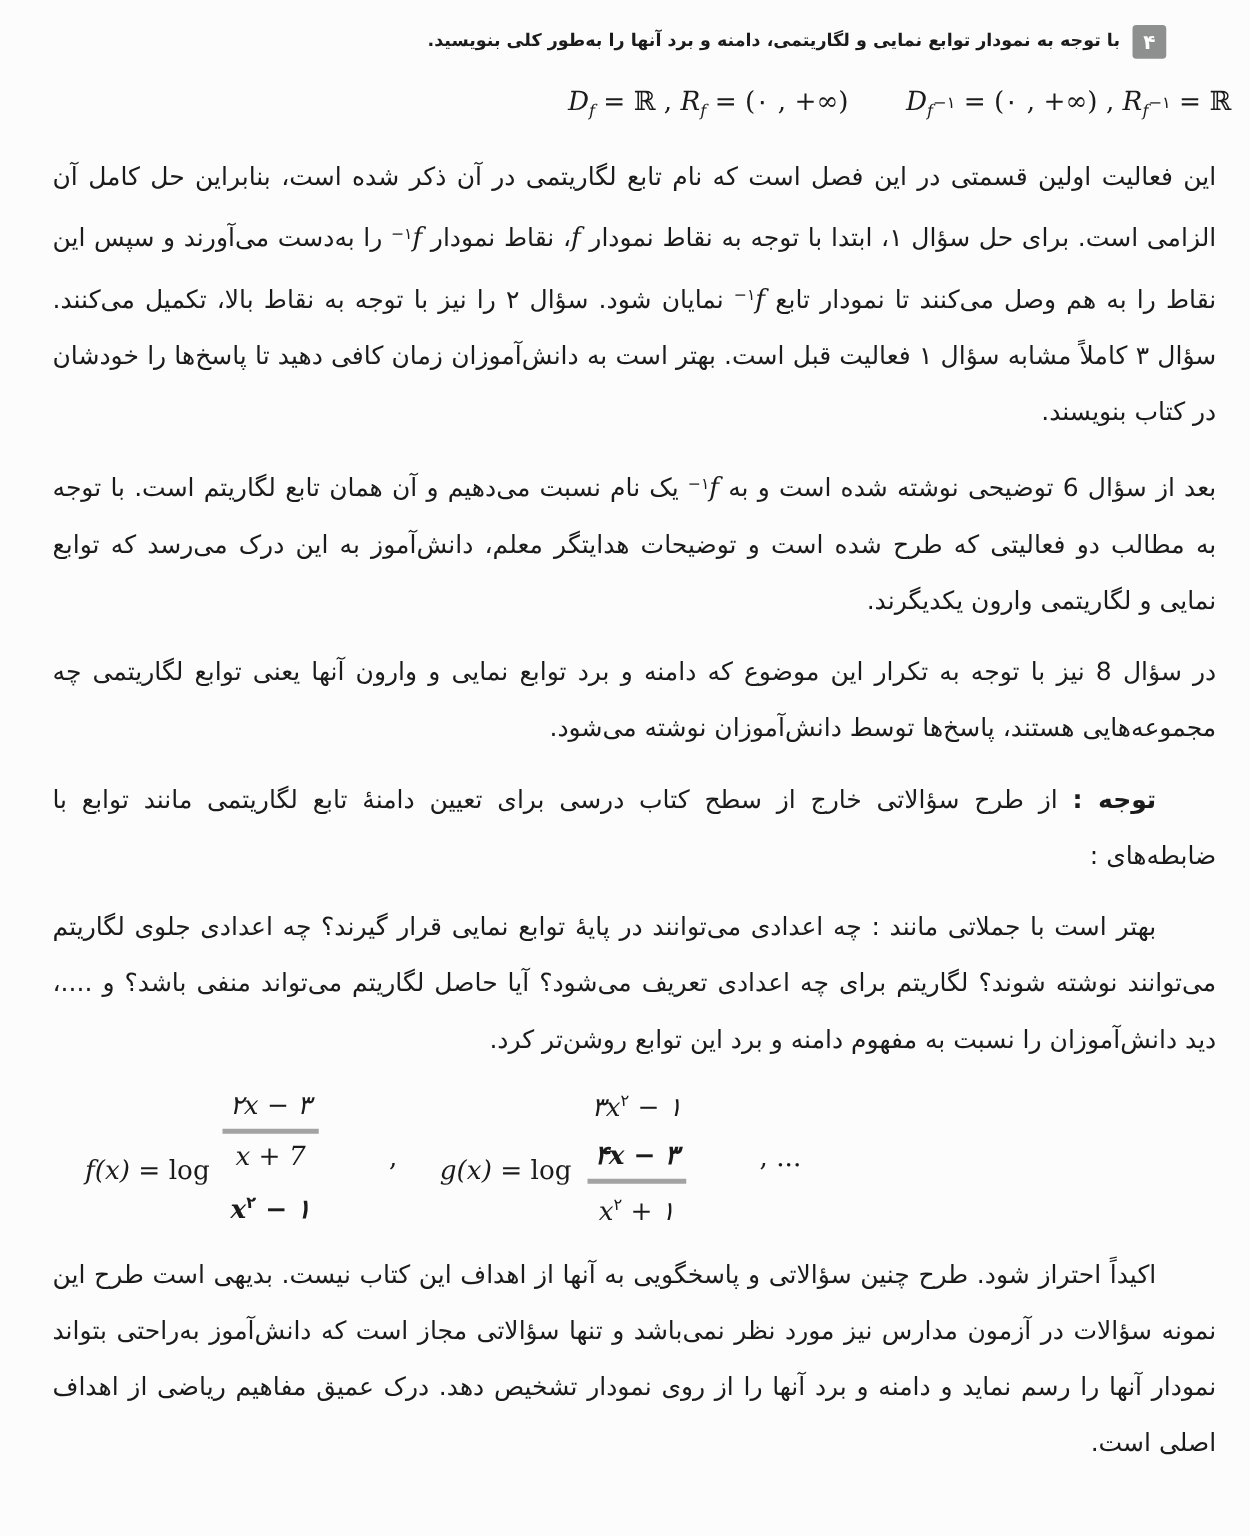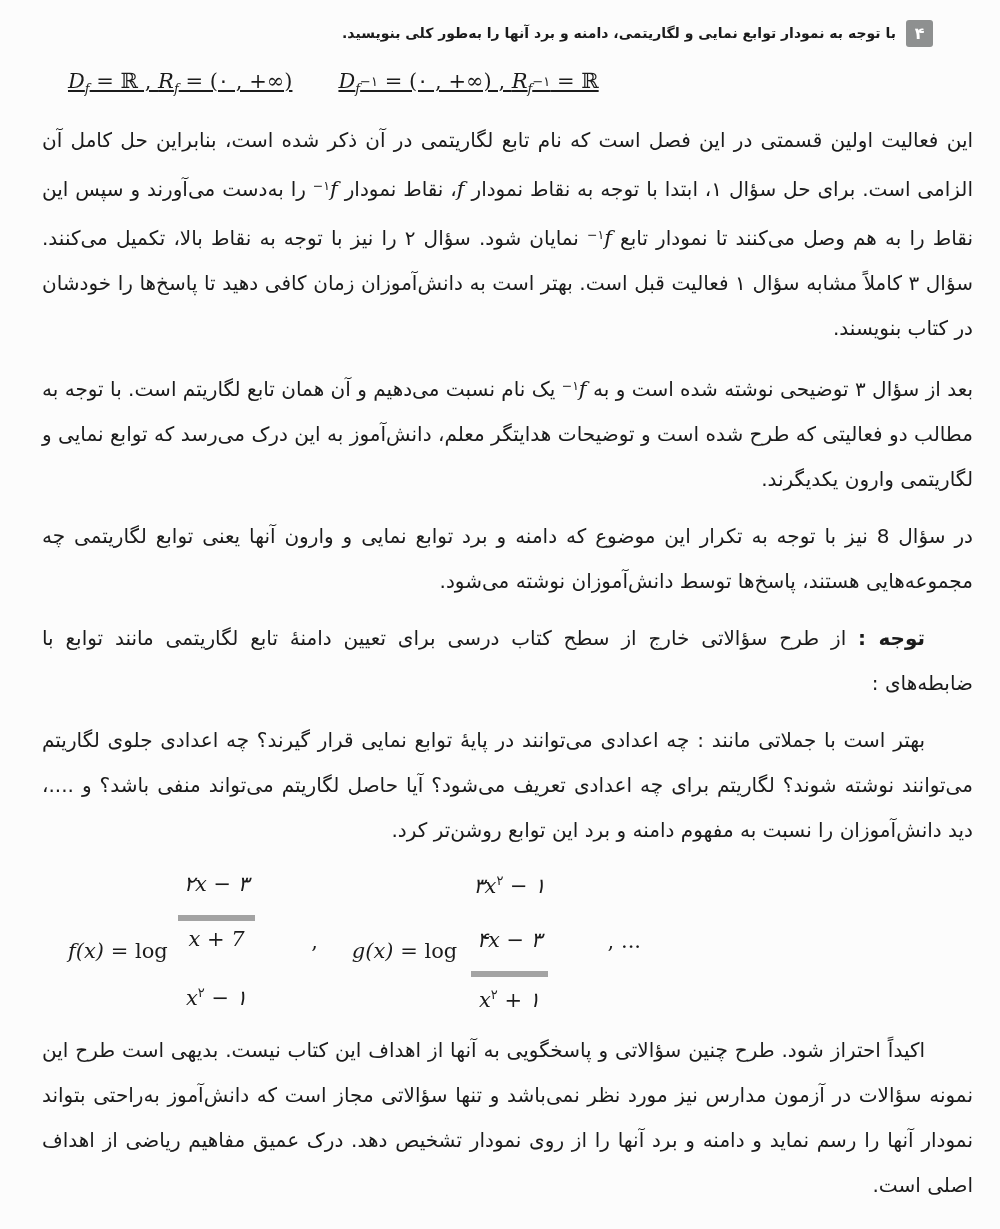--- a/index.html
+++ b/index.html
@@ -11,24 +11,23 @@
   
   .q-row{display:flex;align-items:center;gap:10px;margin-right:52px;margin-bottom:2px;}
   .badge{
     width:27px;height:27px;border-radius:3px;background:#8e9090;
     color:#ffffff;font-weight:bold;font-size:16px;
     display:flex;align-items:center;justify-content:center;flex:0 0 auto;
   }
   .q-text{font-size:14px;font-weight:bold;line-height:30px;}
   
   .math-line{
-    direction:ltr;text-align:left;margin:16px 0 6px 38px;
+    direction:ltr;text-align:right;margin:16px 0 6px 38px;
     font-family:"DejaVu Serif","DejaVu Sans",serif;font-size:21px;line-height:34px;
     unicode-bidi:isolate;
-    text-decoration:underline;
   }
   .math-line sub{font-size:13px;font-style:italic;}
   .inv{font-size:13px;vertical-align:2px;}
   .mi{font-family:"DejaVu Serif","DejaVu Sans",serif;font-style:italic;}
   .msp{display:inline-block;width:46px;}
   
   .para{
     margin:12px;font-size:20px;line-height:45px;text-align:justify;
   }
   .para.gap{margin-top:10px;}
@@ -40,42 +39,42 @@
   
   .formulas{
     direction:ltr;display:flex;align-items:center;margin:8px 0 6px 38px;
     font-family:"DejaVu Serif","DejaVu Sans",serif;font-size:21px;unicode-bidi:isolate;
   }
   .formula{display:flex;align-items:center;}
   .lhs{white-space:pre;margin-top:20px;}
   .op{font-style:normal;}
   .stack{display:inline-flex;flex-direction:column;align-items:center;margin-left:10px;}
   .frow{padding:1px 6px;line-height:30px;white-space:pre;}
-  .barred{border-bottom:6px solid #a3a3a3;padding-bottom:16px;}
+  .barred{border-bottom:4px solid #a3a3a3;padding-bottom:4px;}
   .under-bar{margin-top:2px;}
-  .float-gap{margin-top:22px;}
+  .float-gap{margin-top:6px;font-weight:bold;}
   .frow sup{font-size:13px;}
   .sep{margin:0 34px 0 56px;}
   .tail{margin-left:56px;white-space:pre;}
 </style>
 </head>
 <body>
 
 <div class="page">
 
   <div class="q-row">
     <span class="badge">۴</span>
     <span class="q-text">با توجه به نمودار توابع نمایی و لگاریتمی، دامنه و برد آنها را به‌طور کلی بنویسید.</span>
   </div>
 
   <div class="math-line"><i class="mi">D</i><sub>f</sub><span> = ℝ , </span><i class="mi">R</i><sub>f</sub><span> = (۰ , +∞)</span><span class="msp"></span><i class="mi">D</i><sub>f</sub><span class="inv">−۱</span><span> = (۰ , +∞) , </span><i class="mi">R</i><sub>f</sub><span class="inv">−۱</span><span> = ℝ</span></div>
 
   <p class="para"><span>این فعالیت اولین قسمتی در این فصل است که نام تابع لگاریتمی در آن ذکر شده است، بنابراین حل کامل آن الزامی است. برای حل سؤال ۱، ابتدا با توجه به نقاط نمودار </span><i class="mi">f</i><span>، نقاط نمودار </span><span class="finv"><sup>−۱</sup><i class="mi">f</i></span><span> را به‌دست می‌آورند و سپس این نقاط را به هم وصل می‌کنند تا نمودار تابع </span><span class="finv"><sup>−۱</sup><i class="mi">f</i></span><span> نمایان شود. سؤال ۲ را نیز با توجه به نقاط بالا، تکمیل می‌کنند. سؤال ۳ کاملاً مشابه سؤال ۱ فعالیت قبل است. بهتر است به دانش‌آموزان زمان کافی دهید تا پاسخ‌ها را خودشان در کتاب بنویسند.</span></p>
 
-  <p class="para gap"><span>بعد از سؤال ۳ توضیحی نوشته شده است و به </span><span class="finv"><sup>−۱</sup><i class="mi">f</i></span><span> یک نام نسبت می‌دهیم و آن همان تابع لگاریتم است. با توجه به مطالب دو فعالیتی که طرح شده است و توضیحات هدایتگر معلم، دانش‌آموز به این درک می‌رسد که توابع نمایی و لگاریتمی وارون یکدیگرند.</span></p>
+  <p class="para gap"><span>بعد از سؤال 6 توضیحی نوشته شده است و به </span><span class="finv"><sup>−۱</sup><i class="mi">f</i></span><span> یک نام نسبت می‌دهیم و آن همان تابع لگاریتم است. با توجه به مطالب دو فعالیتی که طرح شده است و توضیحات هدایتگر معلم، دانش‌آموز به این درک می‌رسد که توابع نمایی و لگاریتمی وارون یکدیگرند.</span></p>
 
   <p class="para">در سؤال 8 نیز با توجه به تکرار این موضوع که دامنه و برد توابع نمایی و وارون آنها یعنی توابع لگاریتمی چه مجموعه‌هایی هستند، پاسخ‌ها توسط دانش‌آموزان نوشته می‌شود.</p>
 
   <p class="para indent"><span class="blead">توجه :</span><span> از طرح سؤالاتی خارج از سطح کتاب درسی برای تعیین دامنهٔ تابع لگاریتمی مانند توابع با ضابطه‌های :</span></p>
 
   <p class="para gap indent">بهتر است با جملاتی مانند : چه اعدادی می‌توانند در پایهٔ توابع نمایی قرار گیرند؟ چه اعدادی جلوی لگاریتم می‌توانند نوشته شوند؟ لگاریتم برای چه اعدادی تعریف می‌شود؟ آیا حاصل لگاریتم می‌تواند منفی باشد؟ و ....، دید دانش‌آموزان را نسبت به مفهوم دامنه و برد این توابع روشن‌تر کرد.</p>
 
   <div class="formulas">
 
     <div class="formula">

